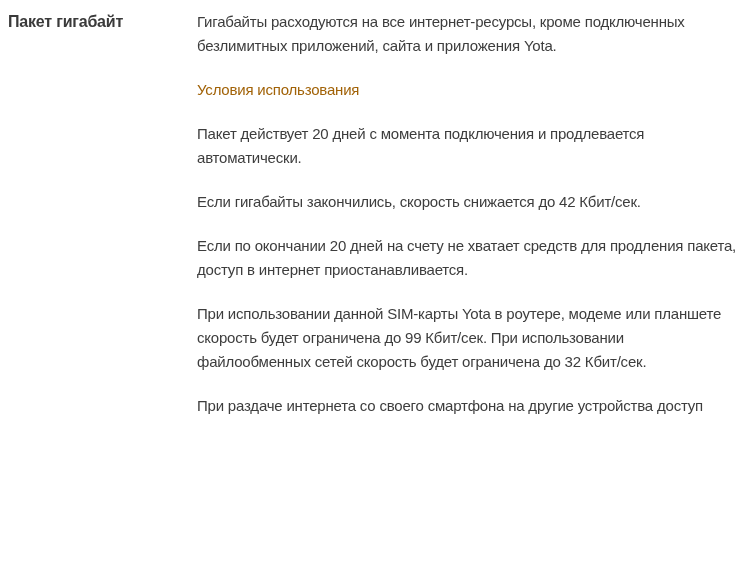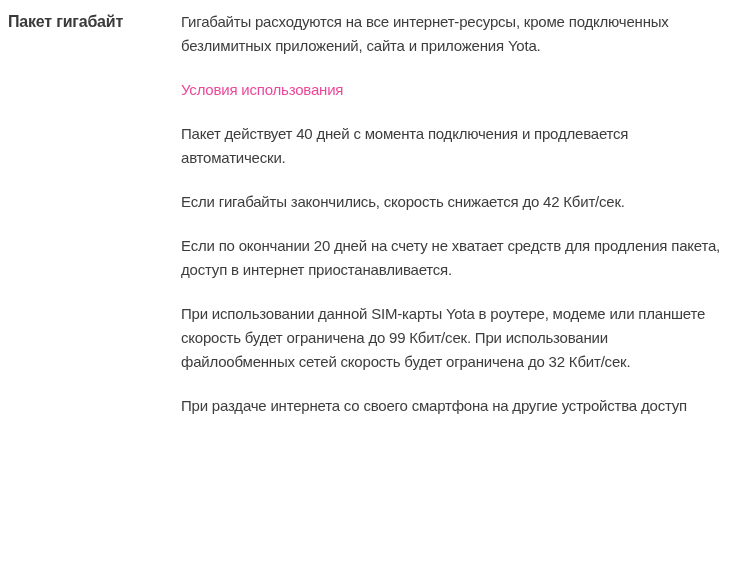--- a/index.html
+++ b/index.html
@@ -33,45 +33,45 @@
   }
   .content-col {
     flex: 1 1 auto;
     padding-right: 6px;
   }
   .content-col p {
     font-size: 15px;
     line-height: 24px;
     color: #3d3d3d;
     letter-spacing: -0.2px;
-    margin: 0 0 20px 0;
+    margin: 0 0 20px 16px;
     white-space: pre-line;
   }
   .content-col p.muted {
-    color: #ec4899;
+    color: #a16207;
   }
 </style>
 </head>
 <body>
 
 <div class="page">
   <div class="section">
 
     <div class="label-col">
       <div class="row-label">Пакет гигабайт</div>
     </div>
 
     <div class="content-col">
       <p>Гигабайты расходуются на все интернет-ресурсы, кроме подключенных
 безлимитных приложений, сайта и приложения Yota.</p>
 
 
       <p class="muted">Условия использования</p>
 
-      <p>Пакет действует 40 дней с момента подключения и продлевается
+      <p>Пакет действует 20 дней с момента подключения и продлевается
 автоматически.</p>
 
       <p>Если гигабайты закончились, скорость снижается до 42 Кбит/сек.</p>
 
       <p>Если по окончании 20 дней на счету не хватает средств для продления пакета,
 доступ в интернет приостанавливается.</p>
 
       <p>При использовании данной SIM-карты Yota в роутере, модеме или планшете
 скорость будет ограничена до 99 Кбит/сек. При использовании
 файлообменных сетей скорость будет ограничена до 32 Кбит/сек.</p>

